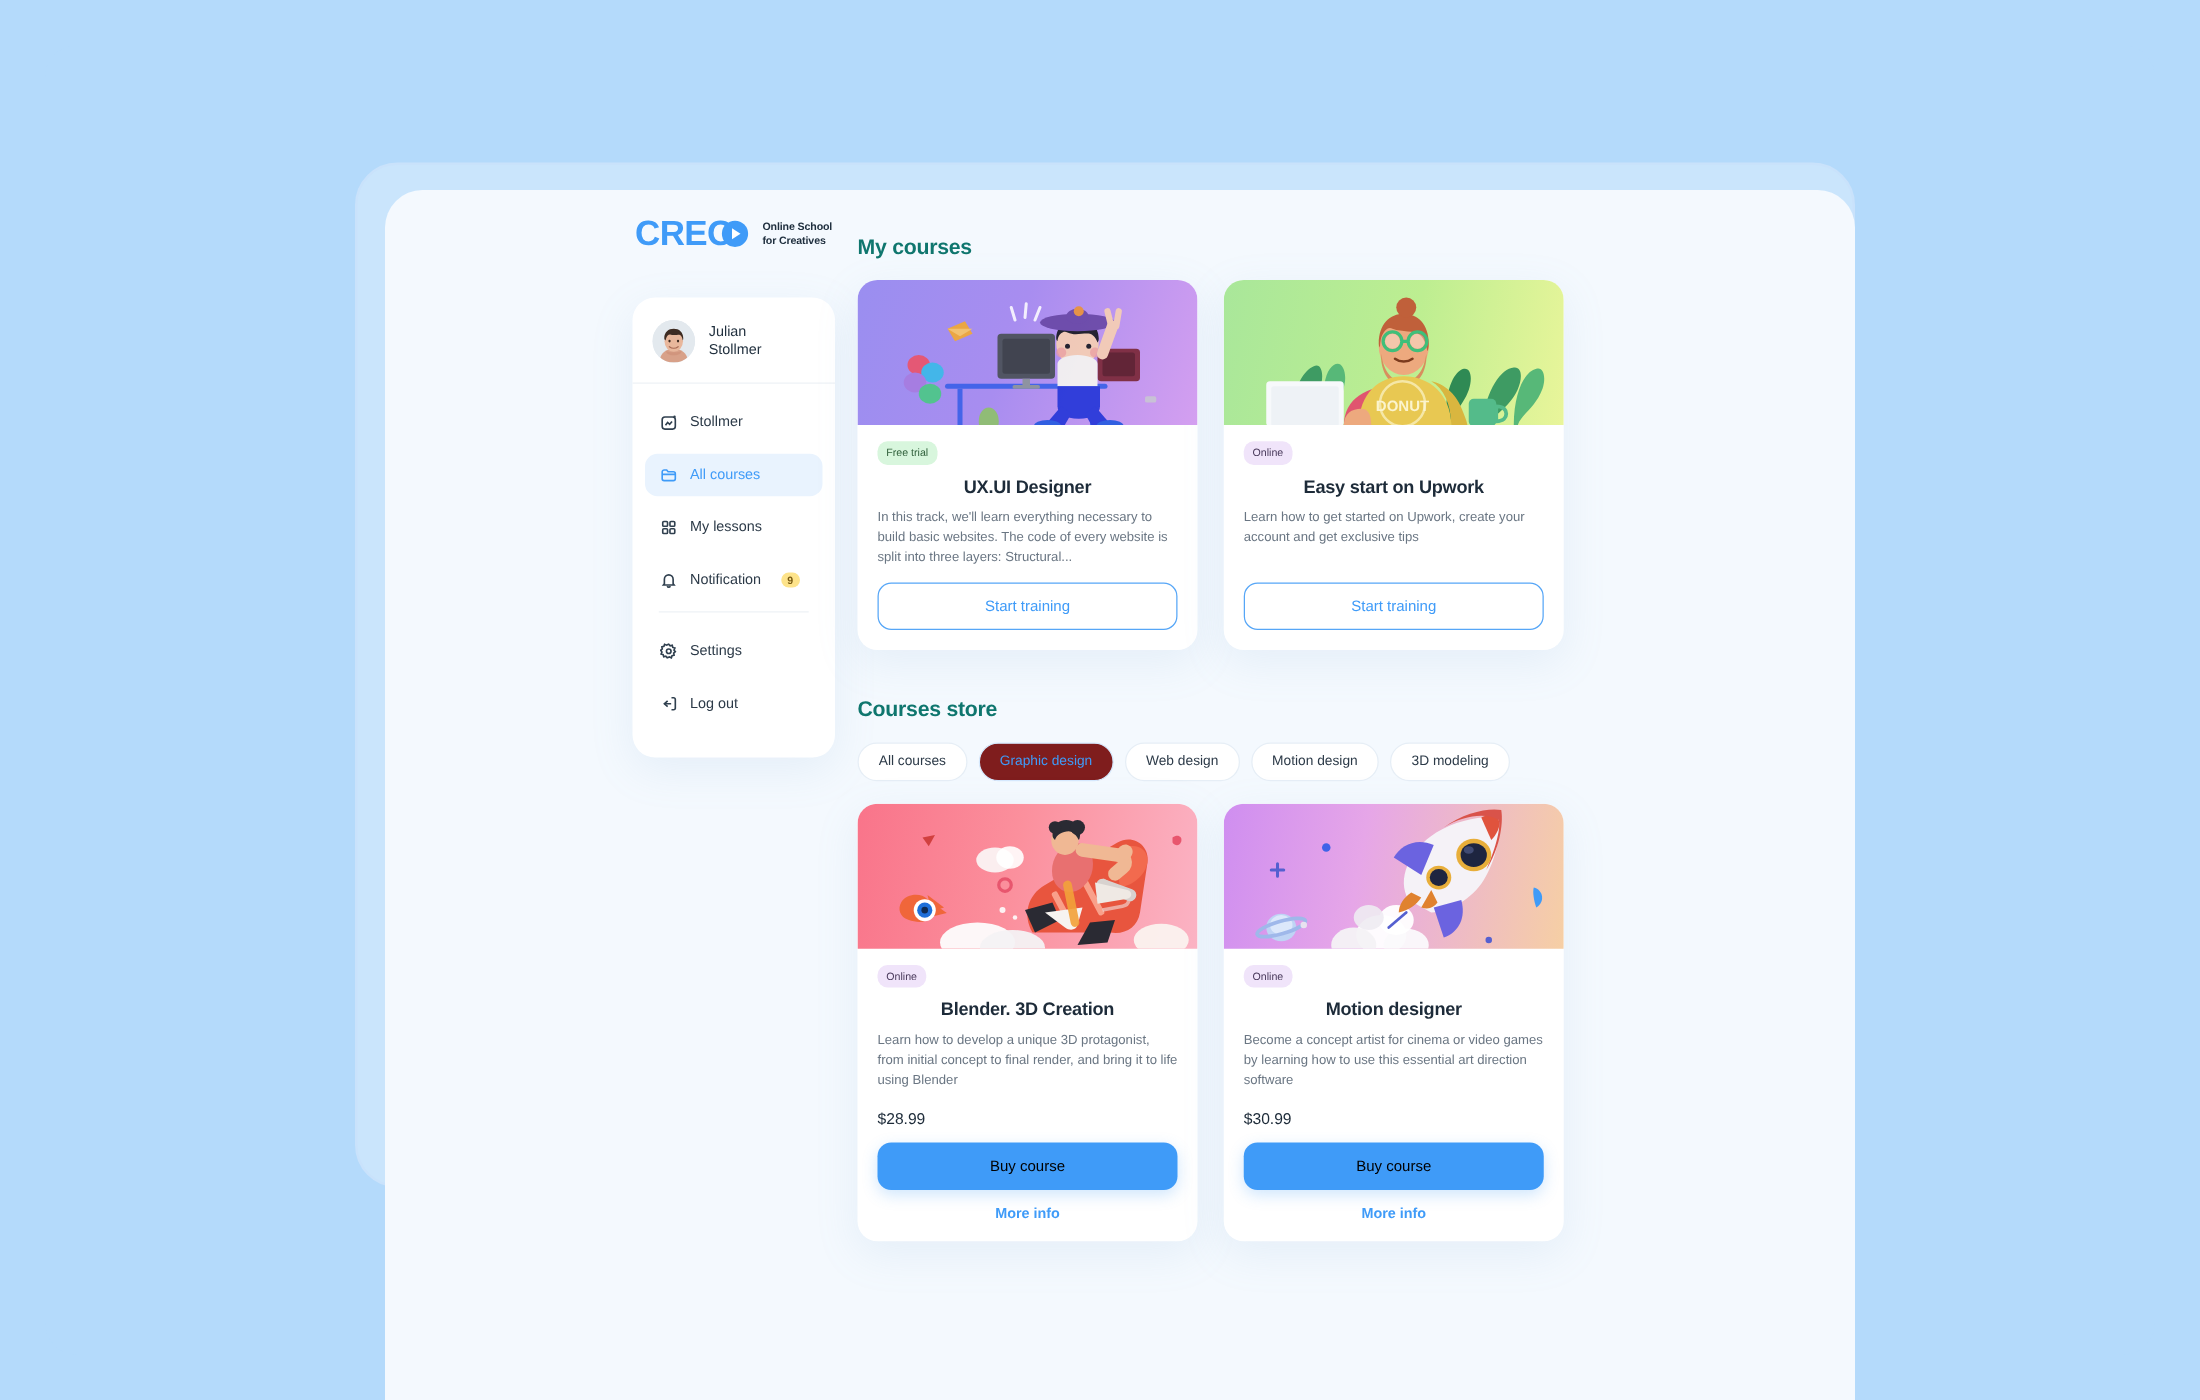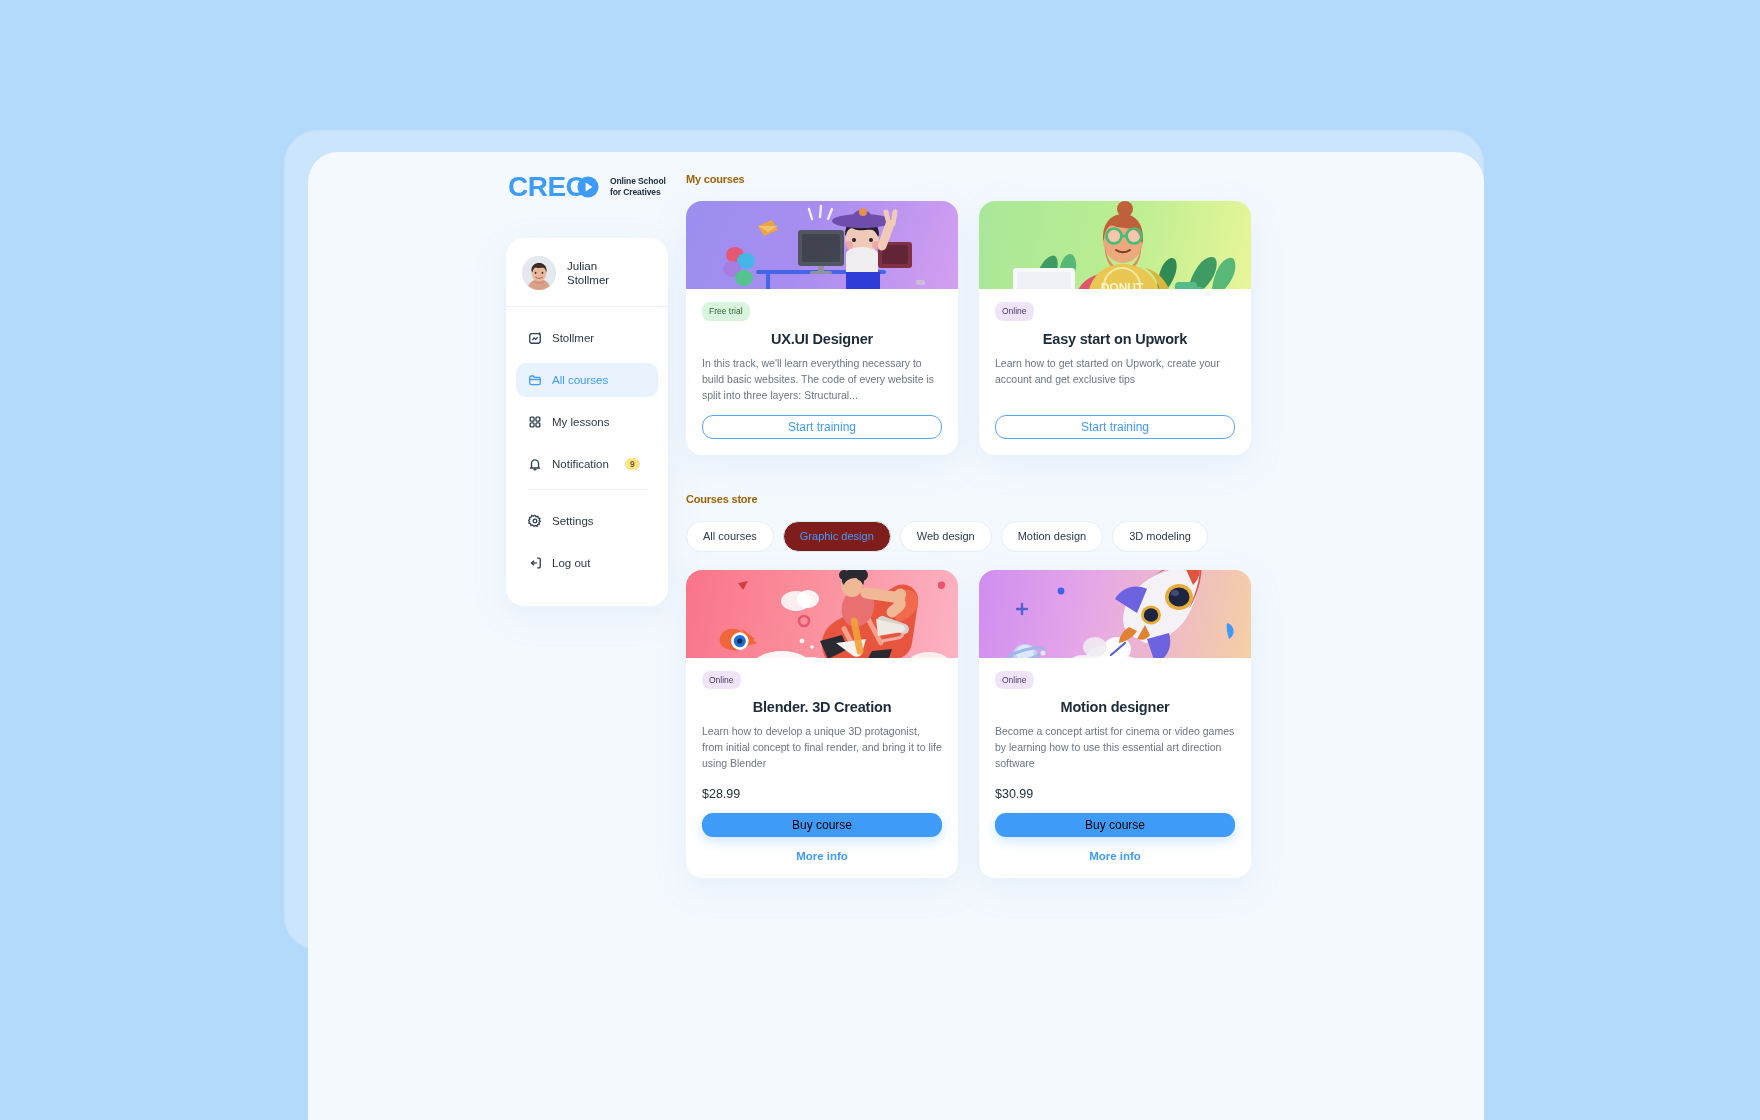--- a/index.html
+++ b/index.html
@@ -113,38 +113,38 @@
     margin: 8px 11px 14px 11px;
   }
 
   
   .main {
     position: absolute;
     left: 378px; top: 18px;
     width: 566px;
   }
   .section-title {
-    font-size: 11px; font-weight: 700; color: #a16207;
+    font-size: 17px; font-weight: 700; color: #0f766e;
     letter-spacing: -0.2px;
-    margin: 3px 0 16px 0;
+    margin: 18px 0 16px 0;
   }
   .section-title.store { margin-top: 38px; margin-bottom: 16px; }
 
   .card-grid { display: flex; gap: 21px; }
 
   .course-card {
     width: 272px;
     background: #ffffff;
     border-radius: 16px;
     overflow: hidden;
     box-shadow: 0 10px 34px rgba(134,170,210,0.13);
     display: flex; flex-direction: column;
   }
   .card-hero {
-    height: 88px; width: 100%;
+    height: 116px; width: 100%;
     position: relative; overflow: hidden;
   }
   .card-body { padding: 13px 16px 16px 16px; flex: 1; display:flex; flex-direction:column; }
 
   .pill {
     display: inline-block; align-self: flex-start;
     font-size: 8.5px; line-height: 1;
     padding: 5px 7px; border-radius: 8px;
     margin-bottom: 10px;
   }
@@ -160,21 +160,21 @@
     margin-bottom: 12px;
   }
   .card-price {
     font-size: 12.5px; color: #1d2b39; font-weight: 400;
     margin: 4px 0 12px 0;
   }
   .spacer { flex: 1; }
 
   .btn {
     display: flex; align-items: center; justify-content: center;
-    height: 24px; border-radius: 11px;
+    height: 38px; border-radius: 11px;
     font-size: 12px; cursor: pointer;
     width: 100%;
   }
   .btn-outline {
     border: 1.3px solid #56a6f7; color: #3f9bf8; background: #fff;
   }
   .btn-filled {
     background: #3f9bf8; color: #000000; border: none;
     box-shadow: 0 4px 12px rgba(63,155,248,0.25);
   }

